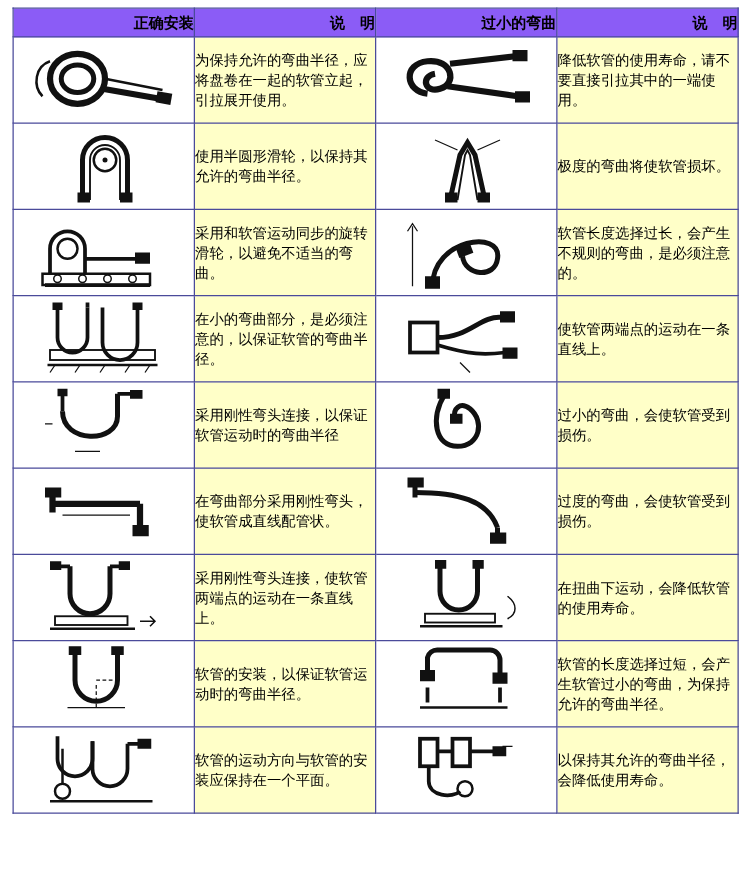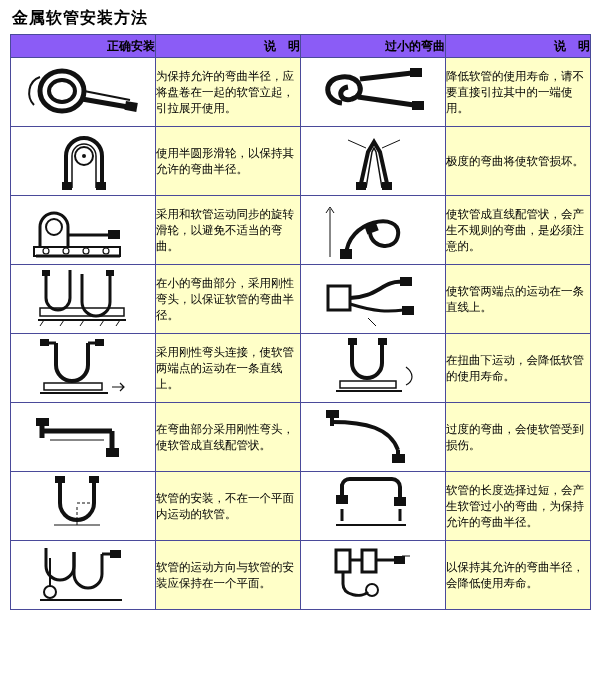--- a/index.html
+++ b/index.html
@@ -64,21 +64,20 @@
     vertical-align: middle;
     text-align: left;
   }
   svg { display: block; margin: 0 auto; }
 </style>
 </head>
 <body>
 
 <div class="page">
 
-  <div class="doc-title">金属软管安装方法</div>
 
   <table class="hose-table">
     <colgroup>
       <col class="c-img">
         <col class="c-txt">
         <col class="c-img">
         <col class="c-txt">
     </colgroup>
     <thead>
       <tr>
@@ -157,50 +156,96 @@
         <td class="txt-cell">采用和软管运动同步的旋转滑轮，以避免不适当的弯曲。</td>
         <td class="img-cell">
           <svg width="134" height="62" viewBox="0 0 134 62">
             <path d="M40 58 C40 20 96 12 92 36 C90 52 66 50 64 34" stroke="#111" stroke-width="4" fill="none"></path>
             <rect x="34" y="50" width="12" height="10" fill="#111"></rect>
             <rect x="58" y="26" width="12" height="10" fill="#111" transform="rotate(-20 58 26)"></rect>
             <path d="M24 10 L24 58" stroke="#111" stroke-width="1"></path>
             <path d="M20 14 L24 8 L28 14" stroke="#111" stroke-width="1" fill="none"></path>
           </svg>
         </td>
-        <td class="txt-cell">使软管成直线配管状，会产生不规则的弯曲，是必须注意的。</td>
+        <td class="txt-cell">软管长度选择过长，会产生不规则的弯曲，是必须注意的。</td>
       </tr>
 
       <tr>
         <td class="img-cell">
           <svg width="134" height="62" viewBox="0 0 134 62">
             <path d="M30 6 L30 30 A12 12 0 0 0 54 30 L54 6" stroke="#111" stroke-width="3" fill="none"></path>
             <path d="M54 6 L54 2" stroke="#111" stroke-width="3"></path>
             <path d="M66 6 L66 34 A14 14 0 0 0 94 34 L94 6" stroke="#111" stroke-width="3" fill="none"></path>
             <rect x="24" y="40" width="84" height="8" fill="none" stroke="#111" stroke-width="1.5"></rect>
             <path d="M22 52 L110 52" stroke="#111" stroke-width="2"></path>
             <path d="M28 52 L24 58 M48 52 L44 58 M68 52 L64 58 M88 52 L84 58 M104 52 L100 58" stroke="#111" stroke-width="1"></path>
             <rect x="26" y="2" width="8" height="6" fill="#111"></rect>
             <rect x="90" y="2" width="8" height="6" fill="#111"></rect>
           </svg>
         </td>
-        <td class="txt-cell">在小的弯曲部分，采用刚性弯头，以保证软管的弯曲半径。</td>
+        <td class="txt-cell">在小的弯曲部分，是必须注意的，以保证软管的弯曲半径。</td>
         <td class="img-cell">
           <svg width="134" height="62" viewBox="0 0 134 62">
             <rect x="22" y="18" width="22" height="24" fill="none" stroke="#111" stroke-width="3"></rect>
             <path d="M44 30 C70 30 78 12 96 14" stroke="#111" stroke-width="4" fill="none"></path>
             <path d="M44 36 C70 44 82 44 98 42" stroke="#111" stroke-width="3" fill="none"></path>
             <rect x="94" y="9" width="12" height="9" fill="#111"></rect>
             <rect x="96" y="38" width="12" height="9" fill="#111"></rect>
             <path d="M62 50 L70 58" stroke="#111" stroke-width="1"></path>
           </svg>
         </td>
         <td class="txt-cell">使软管两端点的运动在一条直线上。</td>
       </tr>
 
+      <tr>
+        <td class="img-cell">
+          <svg width="134" height="62" viewBox="0 0 134 62">
+            <path d="M34 4 L34 20" stroke="#111" stroke-width="3"></path>
+            <path d="M34 20 C34 46 78 46 78 24 L78 6" stroke="#111" stroke-width="4" fill="none"></path>
+            <path d="M78 6 L92 6" stroke="#111" stroke-width="3"></path>
+            <rect x="30" y="2" width="8" height="6" fill="#111"></rect>
+            <rect x="88" y="3" width="10" height="7" fill="#111"></rect>
+            <path d="M44 52 L64 52" stroke="#111" stroke-width="1"></path>
+            <path d="M20 30 L26 30" stroke="#111" stroke-width="1"></path>
+          </svg>
+        </td>
+        <td class="txt-cell">采用刚性弯头连接，以保证软管运动时的弯曲半径</td>
+        <td class="img-cell">
+          <svg width="134" height="62" viewBox="0 0 134 62">
+            <path d="M50 6 C38 26 42 48 60 48 C78 48 82 28 70 18 C62 12 56 18 58 26" stroke="#111" stroke-width="4" fill="none"></path>
+            <rect x="44" y="2" width="10" height="8" fill="#111"></rect>
+            <rect x="54" y="22" width="10" height="8" fill="#111"></rect>
+          </svg>
+        </td>
+        <td class="txt-cell">过小的弯曲，会使软管受到损伤。</td>
+      </tr>
+
+      <tr>
+        <td class="img-cell">
+          <svg width="134" height="62" viewBox="0 0 134 62">
+            <path d="M26 18 L26 32" stroke="#111" stroke-width="5"></path>
+            <path d="M26 25 L96 25" stroke="#111" stroke-width="5"></path>
+            <path d="M96 25 L96 44" stroke="#111" stroke-width="5"></path>
+            <rect x="20" y="12" width="13" height="8" fill="#111"></rect>
+            <rect x="90" y="42" width="13" height="9" fill="#111"></rect>
+            <path d="M34 34 L88 34" stroke="#111" stroke-width="1"></path>
+          </svg>
+        </td>
+        <td class="txt-cell">在弯曲部分采用刚性弯头，使软管成直线配管状。</td>
+        <td class="img-cell">
+          <svg width="134" height="62" viewBox="0 0 134 62">
+            <path d="M26 10 L26 20" stroke="#111" stroke-width="4"></path>
+            <path d="M26 16 C60 16 84 22 92 44" stroke="#111" stroke-width="4" fill="none"></path>
+            <path d="M92 44 L92 52" stroke="#111" stroke-width="4"></path>
+            <rect x="20" y="4" width="13" height="8" fill="#111"></rect>
+            <rect x="86" y="48" width="13" height="9" fill="#111"></rect>
+          </svg>
+        </td>
+        <td class="txt-cell">过度的弯曲，会使软管受到损伤。</td>
+      </tr>
 
       <tr>
         <td class="img-cell">
           <svg width="134" height="62" viewBox="0 0 134 62">
             <path d="M40 6 L40 28 A16 16 0 0 0 72 28 L72 6" stroke="#111" stroke-width="4" fill="none"></path>
             <path d="M40 6 L32 6 M72 6 L80 6" stroke="#111" stroke-width="3"></path>
             <rect x="24" y="2" width="9" height="7" fill="#111"></rect>
             <rect x="79" y="2" width="9" height="7" fill="#111"></rect>
             <rect x="28" y="46" width="58" height="7" fill="none" stroke="#111" stroke-width="1.5"></rect>
             <path d="M24 56 L92 56" stroke="#111" stroke-width="2"></path>
@@ -217,53 +262,29 @@
             <path d="M30 54 L96 54" stroke="#111" stroke-width="2"></path>
             <path d="M100 30 C108 36 108 44 100 48" stroke="#111" stroke-width="1.2" fill="none"></path>
           </svg>
         </td>
         <td class="txt-cell">在扭曲下运动，会降低软管的使用寿命。</td>
       </tr>
 
       <tr>
         <td class="img-cell">
           <svg width="134" height="62" viewBox="0 0 134 62">
-            <path d="M26 18 L26 32" stroke="#111" stroke-width="5"></path>
-            <path d="M26 25 L96 25" stroke="#111" stroke-width="5"></path>
-            <path d="M96 25 L96 44" stroke="#111" stroke-width="5"></path>
-            <rect x="20" y="12" width="13" height="8" fill="#111"></rect>
-            <rect x="90" y="42" width="13" height="9" fill="#111"></rect>
-            <path d="M34 34 L88 34" stroke="#111" stroke-width="1"></path>
-          </svg>
-        </td>
-        <td class="txt-cell">在弯曲部分采用刚性弯头，使软管成直线配管状。</td>
-        <td class="img-cell">
-          <svg width="134" height="62" viewBox="0 0 134 62">
-            <path d="M26 10 L26 20" stroke="#111" stroke-width="4"></path>
-            <path d="M26 16 C60 16 84 22 92 44" stroke="#111" stroke-width="4" fill="none"></path>
-            <path d="M92 44 L92 52" stroke="#111" stroke-width="4"></path>
-            <rect x="20" y="4" width="13" height="8" fill="#111"></rect>
-            <rect x="86" y="48" width="13" height="9" fill="#111"></rect>
-          </svg>
-        </td>
-        <td class="txt-cell">过度的弯曲，会使软管受到损伤。</td>
-      </tr>
-
-      <tr>
-        <td class="img-cell">
-          <svg width="134" height="62" viewBox="0 0 134 62">
             <path d="M44 4 L44 28 A17 17 0 0 0 78 28 L78 4" stroke="#111" stroke-width="4" fill="none"></path>
             <rect x="39" y="1" width="10" height="7" fill="#111"></rect>
             <rect x="73" y="1" width="10" height="7" fill="#111"></rect>
             <path d="M38 50 L84 50" stroke="#111" stroke-width="1"></path>
             <path d="M61 32 L61 50" stroke="#111" stroke-width="1" stroke-dasharray="3 2"></path>
             <path d="M61 28 L78 28" stroke="#111" stroke-width="1" stroke-dasharray="3 2"></path>
           </svg>
         </td>
-        <td class="txt-cell">软管的安装，不在一个平面内运动的软管。</td>
+        <td class="txt-cell">软管的安装，以保证软管运动时的弯曲半径。</td>
         <td class="img-cell">
           <svg width="134" height="62" viewBox="0 0 134 62">
             <path d="M36 22 L36 10 A8 8 0 0 1 44 4 L86 4 A8 8 0 0 1 94 12 L94 24" stroke="#111" stroke-width="4" fill="none"></path>
             <rect x="30" y="20" width="12" height="9" fill="#111"></rect>
             <rect x="88" y="22" width="12" height="9" fill="#111"></rect>
             <path d="M36 34 L36 46" stroke="#111" stroke-width="3"></path>
             <path d="M94 34 L94 46" stroke="#111" stroke-width="3"></path>
             <path d="M30 50 L100 50" stroke="#111" stroke-width="2"></path>
           </svg>
         </td>

